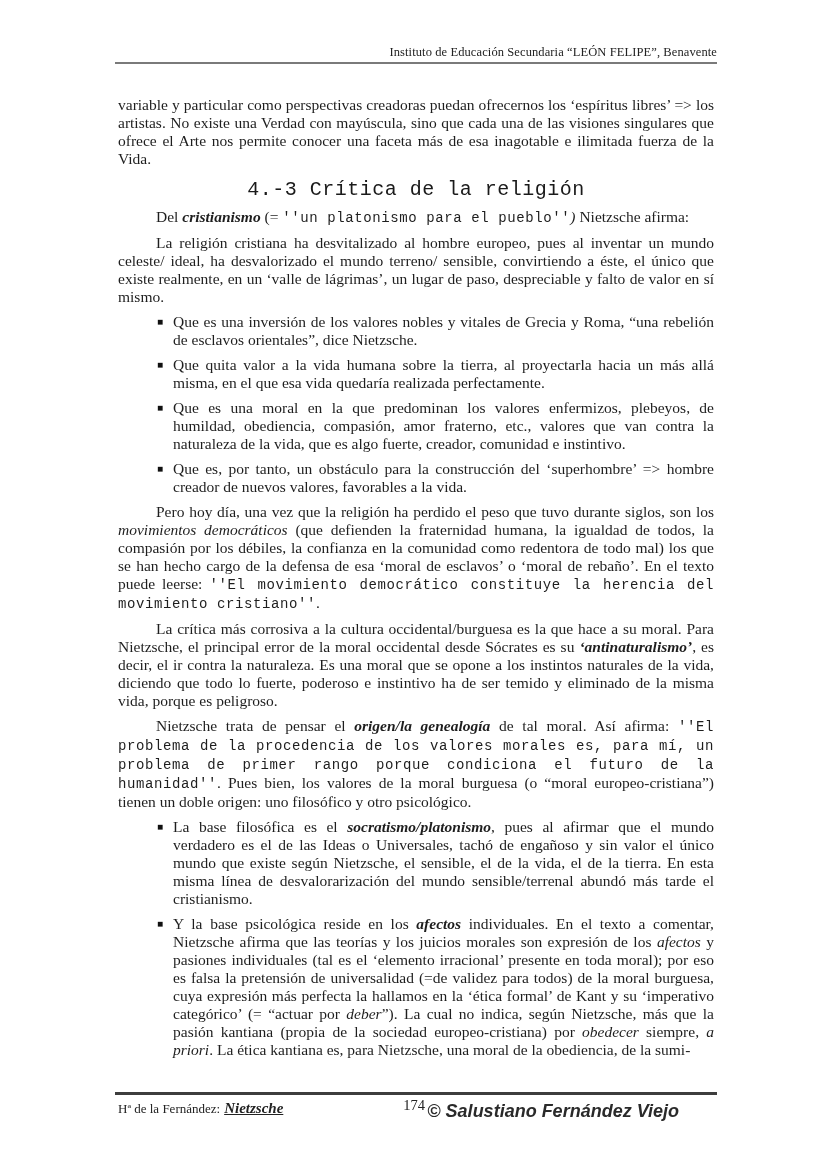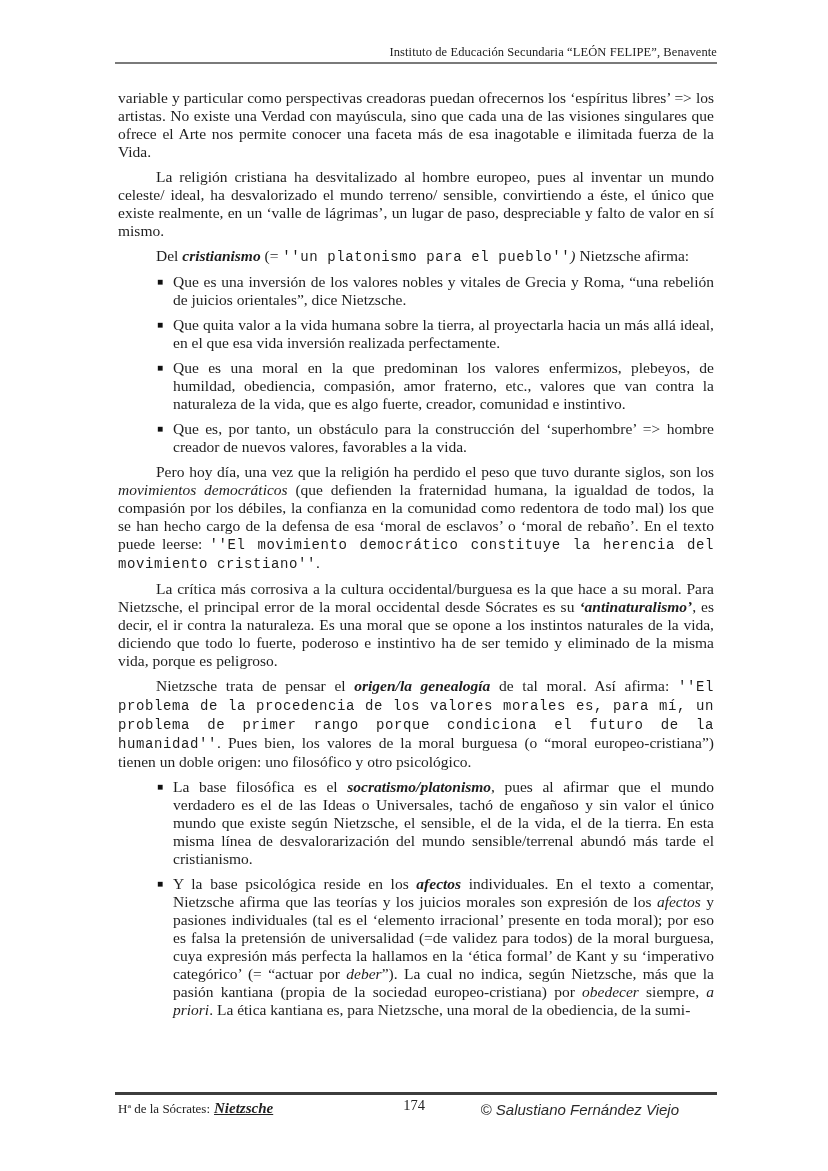--- a/index.html
+++ b/index.html
@@ -15,21 +15,21 @@
   .header-rule {
     position:absolute; top:62px; left:115px; width:602px; height:2px;
     background:#7a7a7a;
   }
   .content {
     position:absolute; top:89px; left:118px; width:596px;
     text-align:justify; font-size:15.5px; line-height:18px;
   }
   .para { margin:7px 0; }
   .para.ind { text-indent:38px; }
-  .para:first-child { margin-top:0; }
+  .para:first-child { margin-top:7px; }
   .heading {
     font-family:"Liberation Mono","DejaVu Sans Mono",monospace;
     font-size:20px; line-height:23px; font-weight:400;
     text-align:center; text-indent:0; letter-spacing:0.5px;
     margin:10px 0 6px; color:#1a1a1a;
   }
   .bullet { display:flex; margin:7px 0 7px 39px; }
   .bullet-marker { flex:0 0 16px; font-size:10px; line-height:18px; color:#111; }
   .bullet-body { flex:1; text-align:justify; }
   .seg-n { font-style:normal; }
@@ -48,42 +48,43 @@
     font-weight:bold; font-style:italic; text-decoration:underline;
     font-size:15px; margin-left:4px;margin-top:44px;
   }
   .footer-center {
     position:absolute; top:1097px; left:0; width:828px;
     text-align:center; font-size:14.5px; color:#222;
   }
   .footer-right {
     position:absolute; top:1101px; right:112px;
     font-family:"Liberation Sans","DejaVu Sans",sans-serif;
-    font-style:italic; font-size:15px; color:#2a2a2a;
+    font-style:italic; font-size:18px; color:#2a2a2a;font-weight:bold;
   }
 </style>
 </head>
 <body>
 
 <div class="page">
 
   <div class="header-text">Instituto de Educación Secundaria “LEÓN FELIPE”, Benavente</div>
   <div class="header-rule"></div>
 
   <div class="content" id="doc-body">
       <div class="para"><span class="seg-n">variable y particular como perspectivas creadoras puedan ofrecernos los ‘espíritus libres’ =&gt; los artistas. No existe una Verdad con mayúscula, sino que cada una de las visiones singulares que ofrece el Arte nos permite conocer una faceta más de esa inagotable e ilimitada fuerza de la Vida.</span></div>
+      <div class="heading">4.-3 Crítica de la religión</div>
+      <div class="para ind"><span class="seg-n">Del </span><span class="seg-bi">cristianismo</span><span class="seg-n"> (= </span><span class="seg-m">''un platonismo para el pueblo''</span><span class="seg-i">)</span><span class="seg-n"> Nietzsche afirma:</span></div>
       <div class="para ind"><span class="seg-n">La religión cristiana ha desvitalizado al hombre europeo, pues al inventar un mundo celeste/ ideal, ha desvalorizado el mundo terreno/ sensible, convirtiendo a éste, el único que existe realmente, en un ‘valle de lágrimas’, un lugar de paso, despreciable y falto de valor en sí mismo.</span></div>
-      <div class="para ind"><span class="seg-n">Del </span><span class="seg-bi">cristianismo</span><span class="seg-n"> (= </span><span class="seg-m">''un platonismo para el pueblo''</span><span class="seg-i">)</span><span class="seg-n"> Nietzsche afirma:</span></div>
       <div class="bullet">
         <span class="bullet-marker">■</span>
-        <span class="bullet-body"><span class="seg-n">Que es una inversión de los valores nobles y vitales de Grecia y Roma, “una rebelión de juicios orientales”, dice Nietzsche.</span></span>
+        <span class="bullet-body"><span class="seg-n">Que es una inversión de los valores nobles y vitales de Grecia y Roma, “una rebelión de esclavos orientales”, dice Nietzsche.</span></span>
       </div>
       <div class="bullet">
         <span class="bullet-marker">■</span>
-        <span class="bullet-body"><span class="seg-n">Que quita valor a la vida humana sobre la tierra, al proyectarla hacia un más allá ideal, en el que esa vida inversión realizada perfectamente.</span></span>
+        <span class="bullet-body"><span class="seg-n">Que quita valor a la vida humana sobre la tierra, al proyectarla hacia un más allá misma, en el que esa vida quedaría realizada perfectamente.</span></span>
       </div>
       <div class="bullet">
         <span class="bullet-marker">■</span>
         <span class="bullet-body"><span class="seg-n">Que es una moral en la que predominan los valores enfermizos, plebeyos, de humildad, obediencia, compasión, amor fraterno, etc., valores que van contra la naturaleza de la vida, que es algo fuerte, creador, comunidad e instintivo.</span></span>
       </div>
       <div class="bullet">
         <span class="bullet-marker">■</span>
         <span class="bullet-body"><span class="seg-n">Que es, por tanto, un obstáculo para la construcción del ‘superhombre’ =&gt; hombre creador de nuevos valores, favorables a la vida.</span></span>
       </div>
       <div class="para ind"><span class="seg-n">Pero hoy día, una vez que la religión ha perdido el peso que tuvo durante siglos, son los </span><span class="seg-i">movimientos democráticos</span><span class="seg-n"> (que defienden la fraternidad humana, la igualdad de todos, la compasión por los débiles, la confianza en la comunidad como redentora de todo mal) los que se han hecho cargo de la defensa de esa ‘moral de esclavos’ o ‘moral de rebaño’. En el texto puede leerse: </span><span class="seg-m">''El movimiento democrático constituye la herencia del movimiento cristiano''</span><span class="seg-n">.</span></div>
@@ -93,17 +94,17 @@
         <span class="bullet-marker">■</span>
         <span class="bullet-body"><span class="seg-n">La base filosófica es el </span><span class="seg-bi">socratismo/platonismo</span><span class="seg-n">, pues al afirmar que el mundo verdadero es el de las Ideas o Universales, tachó de engañoso y sin valor el único mundo que existe según Nietzsche, el sensible, el de la vida, el de la tierra. En esta misma línea de desvalorarización del mundo sensible/terrenal abundó más tarde el cristianismo.</span></span>
       </div>
       <div class="bullet">
         <span class="bullet-marker">■</span>
         <span class="bullet-body"><span class="seg-n">Y la base psicológica reside en los </span><span class="seg-bi">afectos</span><span class="seg-n"> individuales. En el texto a comentar, Nietzsche afirma que las teorías y los juicios morales son expresión de los </span><span class="seg-i">afectos</span><span class="seg-n"> y pasiones individuales (tal es el ‘elemento irracional’ presente en toda moral); por eso es falsa la pretensión de universalidad (=de validez para todos) de la moral burguesa, cuya expresión más perfecta la hallamos en la ‘ética formal’ de Kant y su ‘imperativo categórico’ (= “actuar por </span><span class="seg-i">deber</span><span class="seg-n">”). La cual no indica, según Nietzsche, más que la pasión kantiana (propia de la sociedad europeo-cristiana) por </span><span class="seg-i">obedecer</span><span class="seg-n"> siempre, </span><span class="seg-i">a priori</span><span class="seg-n">. La ética kantiana es, para Nietzsche, una moral de la obediencia, de la sumi-</span></span>
       </div>
     </div>
 
   <div class="footer-rule"></div>
-  <div class="footer-left"><span>Hª de la Sócrates:</span><span class="course-title">Nietzsche</span></div>
+  <div class="footer-left"><span>Hª de la Fernández:</span><span class="course-title">Nietzsche</span></div>
   <div class="footer-center">174</div>
   <div class="footer-right">© Salustiano Fernández Viejo</div>
 
 </div>
 
 </body></html>

